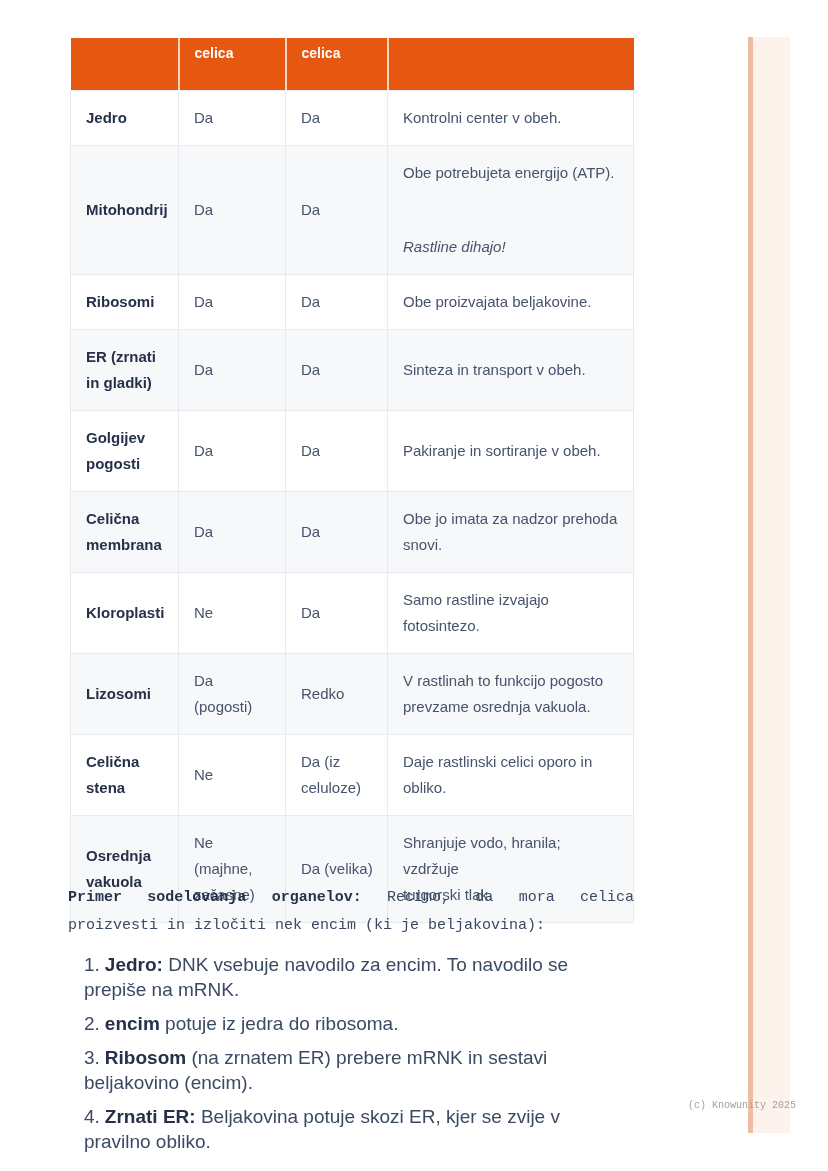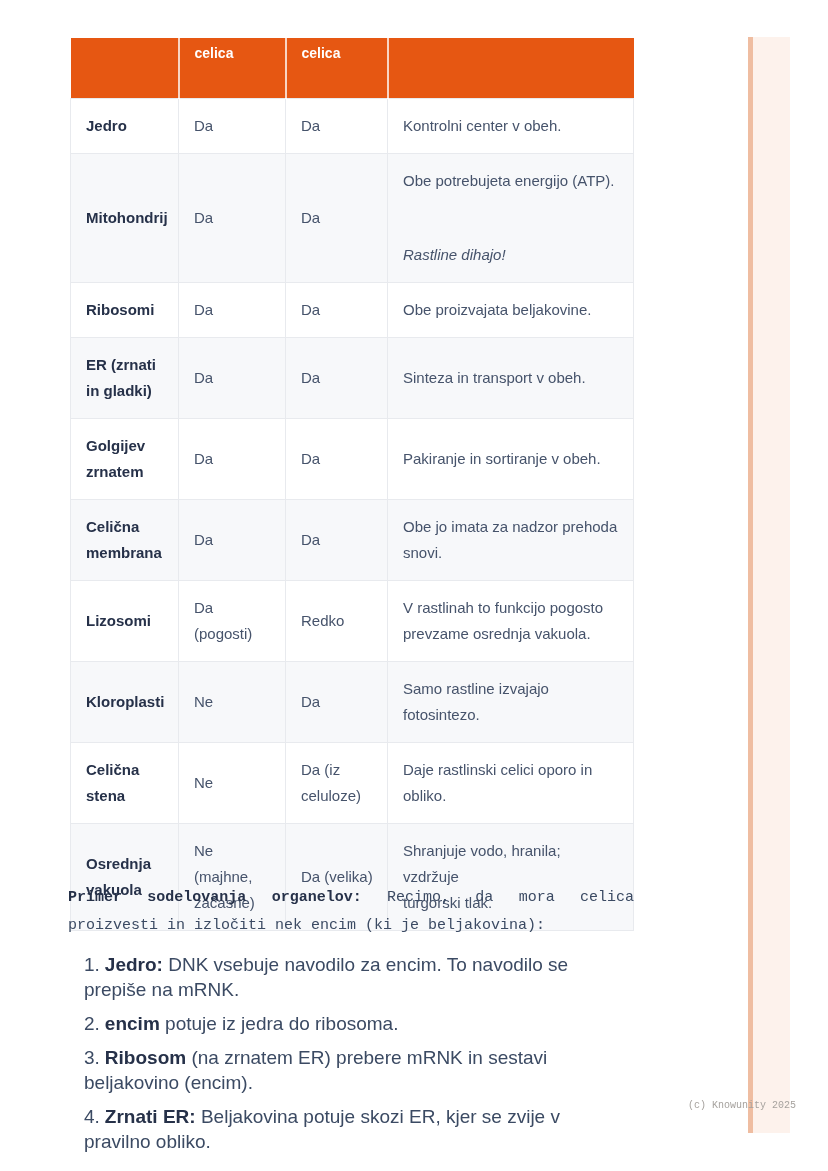--- a/index.html
+++ b/index.html
@@ -12,21 +12,21 @@
     position:absolute; left:748px; top:37px; width:37px; height:1096px;
     background:#fdf2ec; border-left:5px solid #efbda1;
   }
   
   table.cmp {
     position:absolute; left:70px; top:38px; width:563px;
     border-collapse:collapse; table-layout:fixed;
   }
   table.cmp thead th {
     background:#e65712; color:#ffffff; font-size:14px; font-weight:bold;
-    text-align:left; vertical-align:top; height:60px; box-sizing:border-box;
+    text-align:left; vertical-align:top; height:52px; box-sizing:border-box;
     padding:7px 10px 7px 15px; border:none;
   }
   table.cmp thead th + th { border-left:2px solid rgba(255,255,255,0.75); }
   table.cmp tbody td {
     border:1px solid #e8eaee; padding:14px 14px 14px 15px;
     font-size:15px; line-height:26px; color:#46536b;
     vertical-align:middle; white-space:pre-line; box-sizing:border-box;
     background:#ffffff;
   }
   table.cmp tbody tr:nth-child(even) td { background:#f7f8fa; }
@@ -94,47 +94,47 @@
       </tr>
       <tr>
         <td class="lbl">ER (zrnati
 in gladki)</td>
         <td>Da</td>
         <td>Da</td>
         <td><span>Sinteza in transport v obeh.</span></td>
       </tr>
       <tr>
         <td class="lbl">Golgijev
-zrnatem</td>
+pogosti</td>
         <td>Da</td>
         <td>Da</td>
         <td><span>Pakiranje in sortiranje v obeh.</span></td>
       </tr>
       <tr>
         <td class="lbl">Celična
 membrana</td>
         <td>Da</td>
         <td>Da</td>
         <td><span>Obe jo imata za nadzor prehoda
 snovi.</span></td>
       </tr>
       <tr>
+        <td class="lbl">Kloroplasti</td>
+        <td>Ne</td>
+        <td>Da</td>
+        <td><span>Samo rastline izvajajo
+fotosintezo.</span></td>
+      </tr>
+      <tr>
         <td class="lbl">Lizosomi</td>
         <td>Da
 (pogosti)</td>
         <td>Redko</td>
         <td><span>V rastlinah to funkcijo pogosto
 prevzame osrednja vakuola.</span></td>
-      </tr>
-      <tr>
-        <td class="lbl">Kloroplasti</td>
-        <td>Ne</td>
-        <td>Da</td>
-        <td><span>Samo rastline izvajajo
-fotosintezo.</span></td>
       </tr>
       <tr>
         <td class="lbl">Celična
 stena</td>
         <td>Ne</td>
         <td>Da (iz
 celuloze)</td>
         <td><span>Daje rastlinski celici oporo in
 obliko.</span></td>
       </tr>

